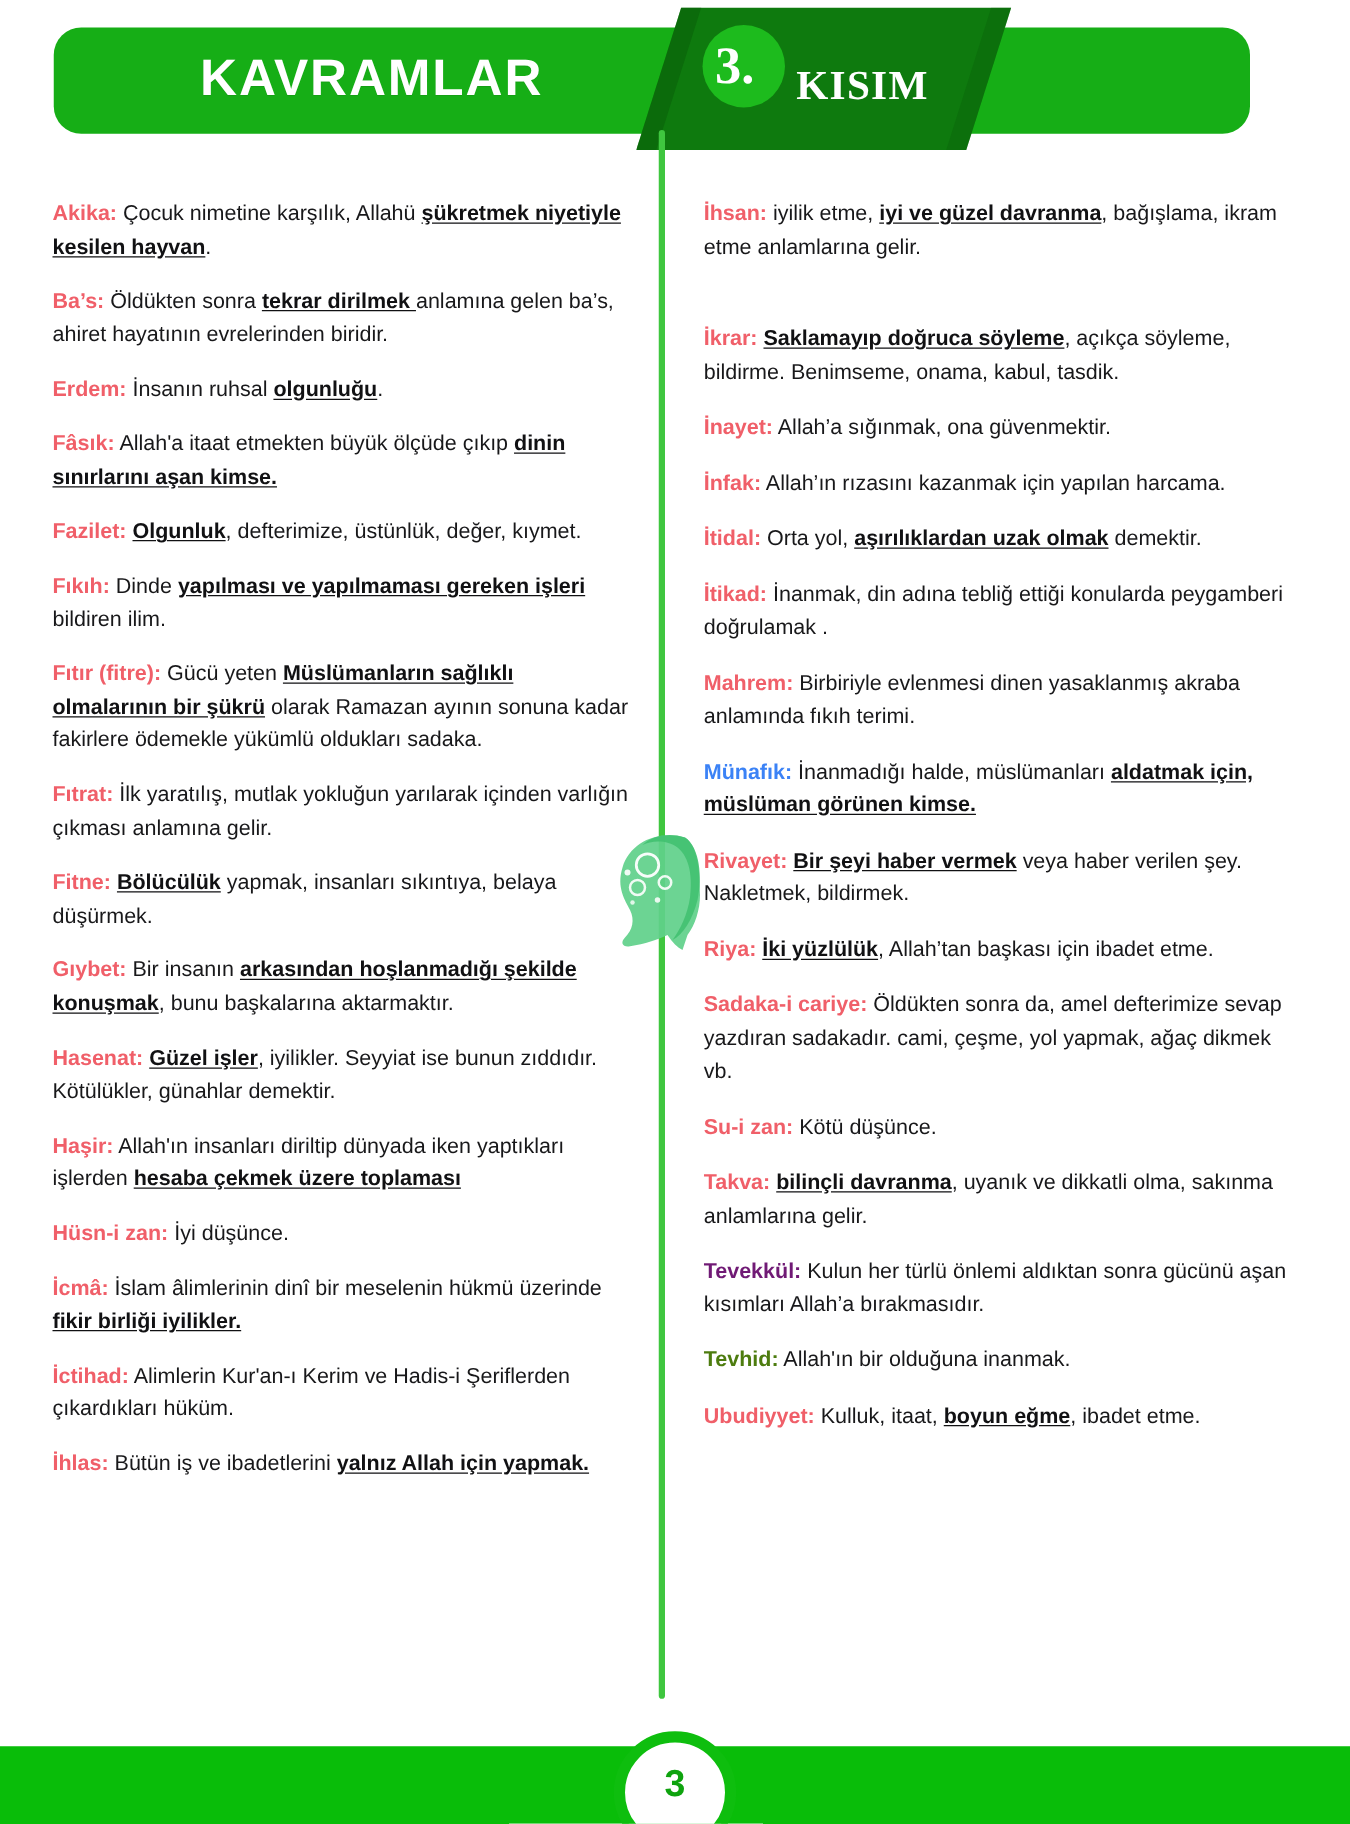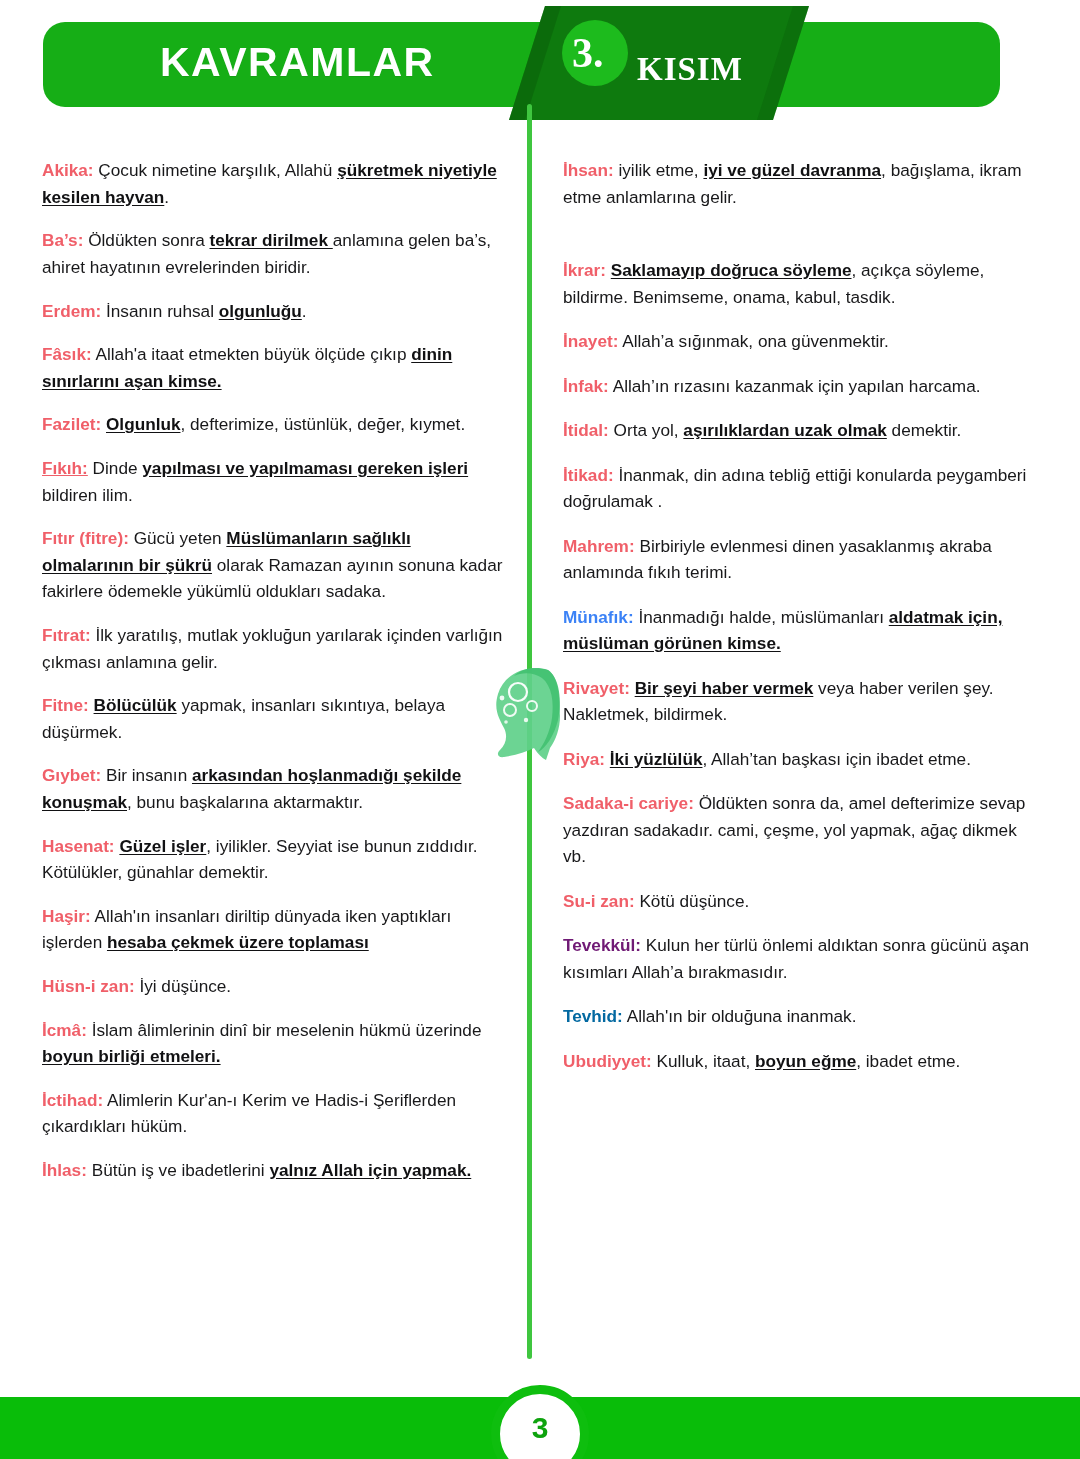--- a/index.html
+++ b/index.html
@@ -228,47 +228,48 @@
   </svg>
 </div>
 
 <div class="columns">
   <div class="col col-left" id="left-col">
       <p class="entry" style="color: rgb(24, 24, 26);"><span class="term" style="color: rgb(240, 95, 105);">Akika:</span><span class=""> Çocuk nimetine karşılık, Allahü </span><span class="u">şükretmek niyetiyle kesilen hayvan</span><span class="">.</span></p>
       <p class="entry" style="color: rgb(24, 24, 26);"><span class="term" style="color: rgb(240, 95, 105);">Ba’s:</span><span class=""> Öldükten sonra </span><span class="u">tekrar dirilmek </span><span class="">anlamına gelen ba’s, ahiret hayatının evrelerinden biridir.</span></p>
       <p class="entry" style="color: rgb(24, 24, 26);"><span class="term" style="color: rgb(240, 95, 105);">Erdem:</span><span class=""> İnsanın ruhsal </span><span class="u">olgunluğu</span><span class="">.</span></p>
       <p class="entry" style="color: rgb(24, 24, 26);"><span class="term" style="color: rgb(240, 95, 105);">Fâsık:</span><span class=""> Allah'a itaat etmekten büyük ölçüde çıkıp </span><span class="u">dinin sınırlarını aşan kimse.</span></p>
       <p class="entry" style="color: rgb(24, 24, 26);"><span class="term" style="color: rgb(240, 95, 105);">Fazilet:</span><span class=""> </span><span class="u">Olgunluk</span><span class="">, defterimize, üstünlük, değer, kıymet.</span></p>
-      <p class="entry" style="color: rgb(24, 24, 26);"><span class="term" style="color: rgb(240, 95, 105); text-decoration: underline;">Fıkıh:</span><span class=""> Dinde </span><span class="u">yapılması ve yapılmaması gereken işleri</span><span class=""> bildiren ilim.</span></p>
+      <p class="entry" style="color: rgb(24, 24, 26);"><span class="term" style="color: rgb(240, 95, 105);">Fıkıh:</span><span class=""> Dinde </span><span class="u">yapılması ve yapılmaması gereken işleri</span><span class=""> bildiren ilim.</span></p>
       <p class="entry" style="color: rgb(24, 24, 26);"><span class="term" style="color: rgb(240, 95, 105);">Fıtır (fitre):</span><span class=""> Gücü yeten </span><span class="u">Müslümanların sağlıklı olmalarının bir şükrü</span><span class=""> olarak Ramazan ayının sonuna kadar fakirlere ödemekle yükümlü oldukları sadaka.</span></p>
       <p class="entry" style="color: rgb(24, 24, 26);"><span class="term" style="color: rgb(240, 95, 105);">Fıtrat:</span><span class=""> İlk yaratılış, mutlak yokluğun yarılarak içinden varlığın çıkması anlamına gelir.</span></p>
       <p class="entry" style="color: rgb(24, 24, 26);"><span class="term" style="color: rgb(240, 95, 105);">Fitne:</span><span class=""> </span><span class="u">Bölücülük</span><span class=""> yapmak, insanları sıkıntıya, belaya düşürmek.</span></p>
       <p class="entry" style="color: rgb(24, 24, 26);"><span class="term" style="color: rgb(240, 95, 105);">Gıybet:</span><span class=""> Bir insanın </span><span class="u">arkasından hoşlanmadığı şekilde konuşmak</span><span class="">, bunu başkalarına aktarmaktır.</span></p>
       <p class="entry" style="color: rgb(24, 24, 26);"><span class="term" style="color: rgb(240, 95, 105);">Hasenat:</span><span class=""> </span><span class="u">Güzel işler</span><span class="">, iyilikler. Seyyiat ise bunun zıddıdır. Kötülükler, günahlar demektir.</span></p>
       <p class="entry" style="color: rgb(24, 24, 26);"><span class="term" style="color: rgb(240, 95, 105);">Haşir:</span><span class=""> Allah'ın insanları diriltip dünyada iken yaptıkları işlerden </span><span class="u">hesaba çekmek üzere toplaması</span></p>
       <p class="entry" style="color: rgb(24, 24, 26);"><span class="term" style="color: rgb(240, 95, 105);">Hüsn-i zan:</span><span class=""> İyi düşünce.</span></p>
-      <p class="entry" style="color: rgb(24, 24, 26);"><span class="term" style="color: rgb(240, 95, 105);">İcmâ:</span><span class=""> İslam âlimlerinin dinî bir meselenin hükmü üzerinde </span><span class="u">boyun birliği etmeleri.</span></p>
+      <p class="entry" style="color: rgb(24, 24, 26);"><span class="term" style="color: rgb(240, 95, 105);">İcmâ:</span><span class=""> İslam âlimlerinin dinî bir meselenin hükmü üzerinde </span><span class="u">fikir birliği iyilikler.</span></p>
       <p class="entry" style="color: rgb(24, 24, 26);"><span class="term" style="color: rgb(240, 95, 105);">İctihad:</span><span class=""> Alimlerin Kur'an-ı Kerim ve Hadis-i Şeriflerden çıkardıkları hüküm.</span></p>
       <p class="entry" style="color: rgb(24, 24, 26);"><span class="term" style="color: rgb(240, 95, 105);">İhlas:</span><span class=""> Bütün iş ve ibadetlerini </span><span class="u">yalnız Allah için yapmak.</span></p>
     </div>
   <div class="col col-right" id="right-col">
       <p class="entry" style="color: rgb(24, 24, 26);"><span class="term" style="color: rgb(240, 95, 105);">İhsan:</span><span class=""> iyilik etme, </span><span class="u">iyi ve güzel davranma</span><span class="">, bağışlama, ikram etme anlamlarına gelir.</span></p>
       <p class="entry" style="color: rgb(24, 24, 26); margin-top: 47px;"><span class="term" style="color: rgb(240, 95, 105);">İkrar:</span><span class=""> </span><span class="u">Saklamayıp doğruca söyleme</span><span class="">, açıkça söyleme, bildirme. Benimseme, onama, kabul, tasdik.</span></p>
       <p class="entry" style="color: rgb(24, 24, 26);"><span class="term" style="color: rgb(240, 95, 105);">İnayet:</span><span class=""> Allah’a sığınmak, ona güvenmektir.</span></p>
       <p class="entry" style="color: rgb(24, 24, 26);"><span class="term" style="color: rgb(240, 95, 105);">İnfak:</span><span class=""> Allah’ın rızasını kazanmak için yapılan harcama.</span></p>
       <p class="entry" style="color: rgb(24, 24, 26);"><span class="term" style="color: rgb(240, 95, 105);">İtidal:</span><span class=""> Orta yol, </span><span class="u">aşırılıklardan uzak olmak</span><span class=""> demektir.</span></p>
       <p class="entry" style="color: rgb(24, 24, 26);"><span class="term" style="color: rgb(240, 95, 105);">İtikad:</span><span class=""> İnanmak, din adına tebliğ ettiği konularda peygamberi doğrulamak .</span></p>
       <p class="entry" style="color: rgb(24, 24, 26);"><span class="term" style="color: rgb(240, 95, 105);">Mahrem:</span><span class=""> Birbiriyle evlenmesi dinen yasaklanmış akraba anlamında fıkıh terimi.</span></p>
       <p class="entry" style="color: rgb(24, 24, 26);"><span class="term" style="color: #3b82f6;">Münafık:</span><span class=""> İnanmadığı halde, müslümanları </span><span class="u">aldatmak için, müslüman görünen kimse.</span></p>
       <p class="entry" style="color: rgb(24, 24, 26);"><span class="term" style="color: rgb(240, 95, 105);">Rivayet:</span><span class=""> </span><span class="u">Bir şeyi haber vermek</span><span class=""> veya haber verilen şey. Nakletmek, bildirmek.</span></p>
       <p class="entry" style="color: rgb(24, 24, 26);"><span class="term" style="color: rgb(240, 95, 105);">Riya:</span><span class=""> </span><span class="u">İki yüzlülük</span><span class="">, Allah’tan başkası için ibadet etme.</span></p>
       <p class="entry" style="color: rgb(24, 24, 26);"><span class="term" style="color: rgb(240, 95, 105);">Sadaka-i cariye:</span><span class=""> Öldükten sonra da, amel defterimize sevap yazdıran sadakadır. cami, çeşme, yol yapmak, ağaç dikmek vb.</span></p>
       <p class="entry" style="color: rgb(24, 24, 26);"><span class="term" style="color: rgb(240, 95, 105);">Su-i zan:</span><span class=""> Kötü düşünce.</span></p>
+      <p class="entry" style="color: rgb(24, 24, 26);"><span class="term" style="color: rgb(240, 95, 105);">Takva:</span><span class=""> </span><span class="u">bilinçli davranma</span><span class="">, uyanık ve dikkatli olma, sakınma anlamlarına gelir.</span></p>
       <p class="entry" style="color: rgb(24, 24, 26);"><span class="term" style="color: #701a75;">Tevekkül:</span><span class=""> Kulun her türlü önlemi aldıktan sonra gücünü aşan kısımları Allah’a bırakmasıdır.</span></p>
-      <p class="entry" style="color: rgb(24, 24, 26);"><span class="term" style="color: #0369a1;">Tevhid:</span><span class=""> Allah'ın bir olduğuna inanmak.</span></p>
+      <p class="entry" style="color: rgb(24, 24, 26);"><span class="term" style="color: #4d7c0f;">Tevhid:</span><span class=""> Allah'ın bir olduğuna inanmak.</span></p>
       <p class="entry" style="color: rgb(24, 24, 26);"><span class="term" style="color: rgb(240, 95, 105);">Ubudiyyet:</span><span class=""> Kulluk, itaat, </span><span class="u">boyun eğme</span><span class="">, ibadet etme.</span></p>
     </div>
 </div>
 
 <div class="footer">
   <div class="footer-bar" style="background: rgb(9, 189, 9);"></div>
   <div class="footer-circle"></div>
   <div class="footer-page-num" style="color: rgb(14, 163, 14);">3</div>
 </div>
 

